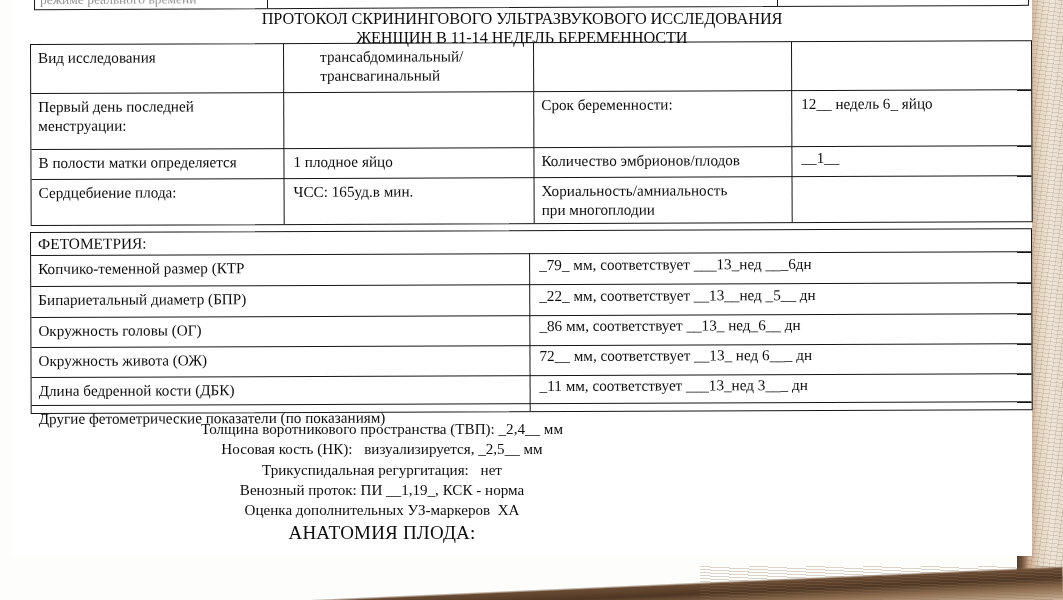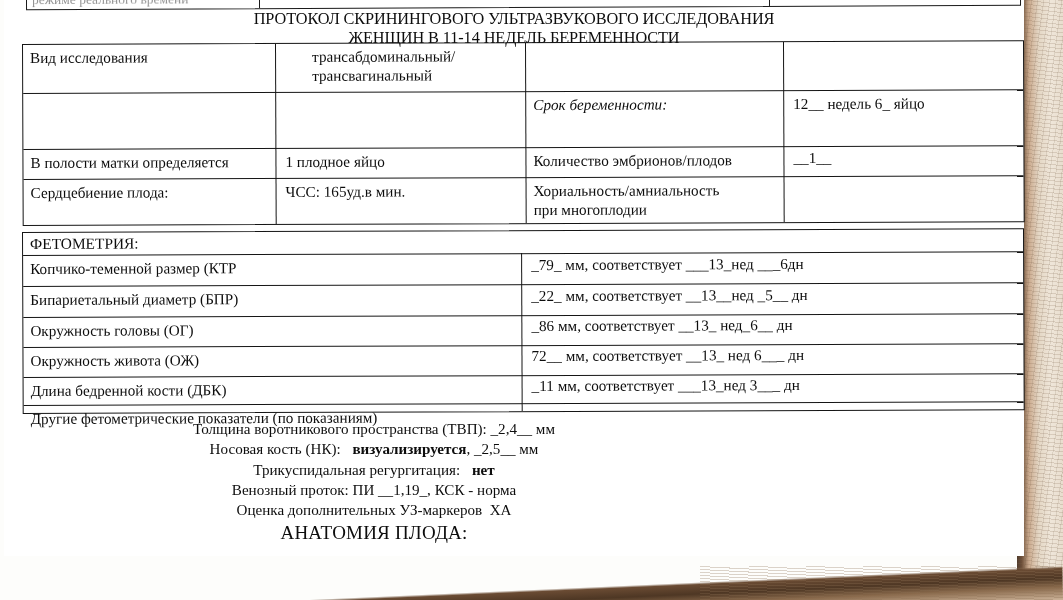--- a/index.html
+++ b/index.html
@@ -79,21 +79,21 @@
     background:
       repeating-linear-gradient(3deg,
         rgba(140,112,84,.30) 0px, rgba(140,112,84,.30) 1px,
         rgba(255,255,255,0) 1px, rgba(255,255,255,0) 3px);
   }
 
   
   .paper {
     position: absolute;
     top: 0;
-    left: 4px;
+    left: 12px;
     width: 1020px;
     height: 556px;
     background: #ffffff;
   }
 
   
   .cut-row {
     position: absolute;
     top: -12px;
     left: 22px;
@@ -181,21 +181,21 @@
   
   .notes {
     position: absolute;
     top: 419px;
     left: 20px;
     width: 700px;
     font-size: 15.1px;
     line-height: 1.345;
   }
   .notes div { white-space: pre; text-align: center; }
-  .notes b { font-weight: 700; margin-left: 8px; }
+  .notes b { font-weight: 400; margin-left: 8px; }
   .notes .caps { font-size: 19px; letter-spacing: .2px; }
 
   
   .skew-a { transform: rotate(-0.22deg); transform-origin: left top; }
 </style>
 </head>
 <body>
 
 <div id="page">
 
@@ -227,21 +227,23 @@
       <div class="vline" style="left:252px;"></div>
       <div class="vline" style="left:502px;"></div>
       <div class="vline" style="left:760px;"></div>
 
       <div class="cell" style="top:0;   left:0;   width:252px; height:48px;">Вид исследования</div>
       <div class="cell value" style="top:0;   left:253px; width:249px; height:48px;padding-left:36px;">трансабдоминальный/
 трансвагинальный</div>
       <div class="cell" style="top:0;   left:503px; width:257px; height:48px;"></div>
       <div class="cell value" style="top:0;   left:761px; width:239px; height:48px;"></div>
 
-      <div class="cell" style="top:49px; left:503px; width:257px; height:55px;font-style:italic;">Срок беременности:</div>
+      <div class="cell" style="top:49px; left:0;   width:252px; height:55px;">Первый день последней
+менструации:</div>
+      <div class="cell" style="top:49px; left:503px; width:257px; height:55px;">Срок беременности:</div>
       <div class="cell value" style="top:49px; left:761px; width:239px; height:55px;">12__ недель 6_ яйцо</div>
 
       <div class="cell" style="top:105px; left:0;   width:252px; height:29px;">В полости матки определяется</div>
       <div class="cell value" style="top:105px; left:253px; width:249px; height:29px;">1 плодное яйцо</div>
       <div class="cell" style="top:105px; left:503px; width:294px; height:29px;">Количество эмбрионов/плодов</div>
       <div class="cell value" style="top:103px; left:761px; width:239px; height:31px;">__1__</div>
 
       <div class="cell" style="top:135px; left:0;   width:252px; height:46px;">Сердцебиение плода:</div>
       <div class="cell value" style="top:135px; left:253px; width:249px; height:46px;">ЧСС:  165уд.в мин.</div>
       <div class="cell" style="top:135px; left:503px; width:257px; height:46px;">Хориальность/амниальность

